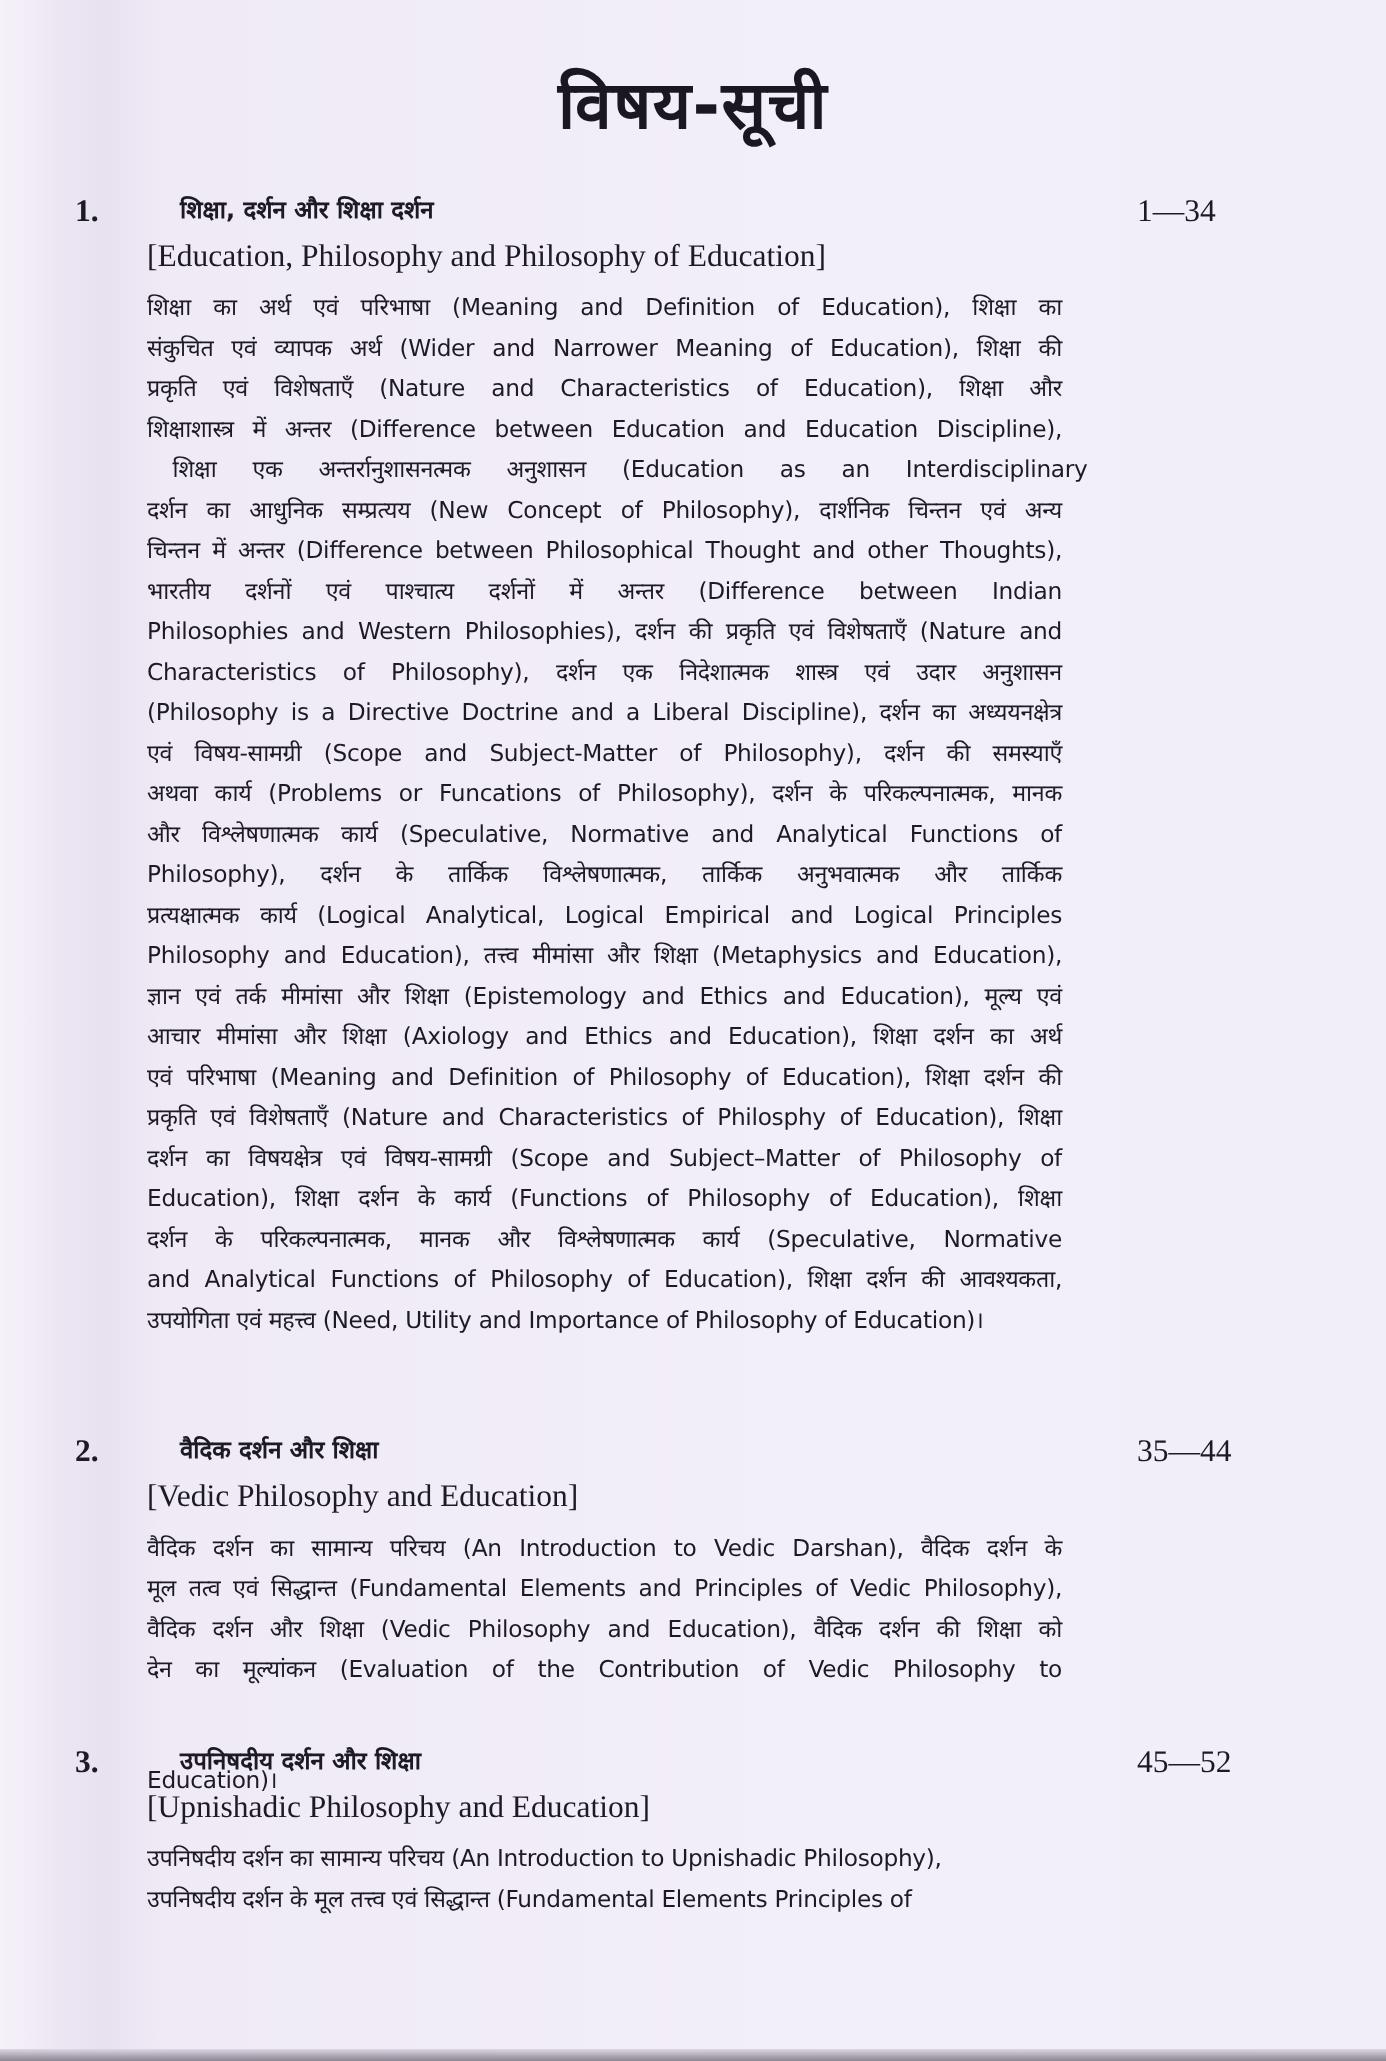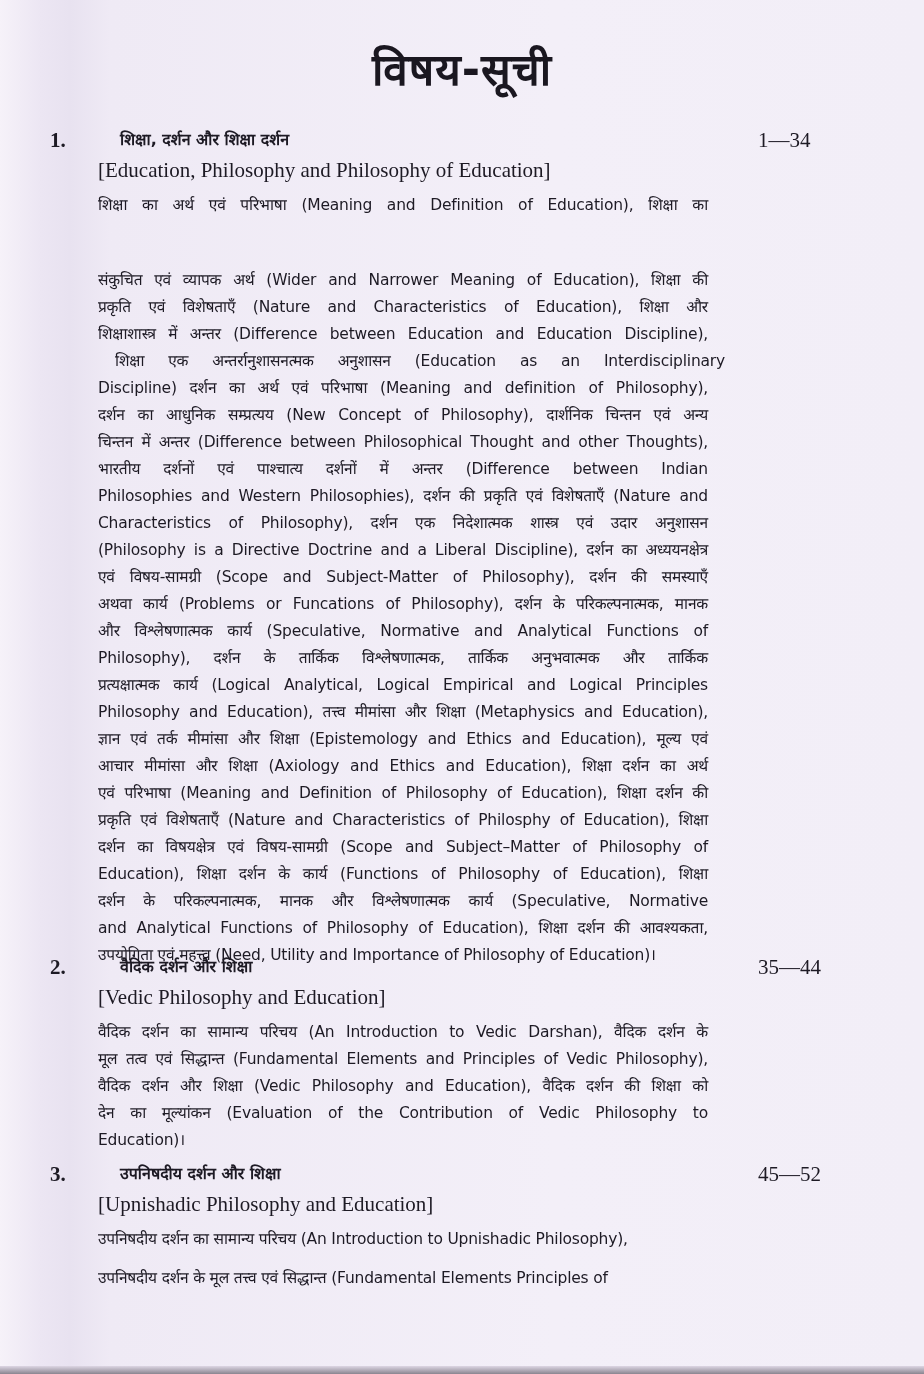--- a/index.html
+++ b/index.html
@@ -64,25 +64,24 @@
 
   <div class="title">विषय-सूची</div>
 
   <div class="entry" style="top:128px;">
     <span class="entry-num">1.</span>
     <span class="entry-head">शिक्षा, दर्शन और शिक्षा दर्शन</span>
     <span class="entry-pages">1—34</span>
     <span class="entry-en">[Education, Philosophy and Philosophy of Education]</span>
     <div class="entry-desc">
       <span class="line" style="display: block; width: 610px;">शिक्षा का अर्थ एवं परिभाषा (Meaning and Definition of Education), शिक्षा का</span>
-      <span class="line" style="display: block; width: 610px; margin-top: 48px;">संकुचित एवं व्यापक अर्थ (Wider and Narrower Meaning of Education), शिक्षा की</span>
+      <span class="line" style="display: block; width: 610px;">संकुचित एवं व्यापक अर्थ (Wider and Narrower Meaning of Education), शिक्षा की</span>
       <span class="line" style="display: block; width: 610px;">प्रकृति एवं विशेषताएँ (Nature and Characteristics of Education), शिक्षा और</span>
       <span class="line" style="display: block; width: 610px;">शिक्षाशास्त्र में अन्तर (Difference between Education and Education Discipline),</span>
       <span class="line" style="display: block; width: 610px; margin-left: 17px;">शिक्षा एक अन्तर्रानुशासनत्मक अनुशासन (Education as an Interdisciplinary</span>
-      <span class="line" style="display: block; width: 610px;">Discipline) दर्शन का अर्थ एवं परिभाषा (Meaning and definition of Philosophy),</span>
       <span class="line" style="display: block; width: 610px;">दर्शन का आधुनिक सम्प्रत्यय (New Concept of Philosophy), दार्शनिक चिन्तन एवं अन्य</span>
       <span class="line" style="display: block; width: 610px;">चिन्तन में अन्तर (Difference between Philosophical Thought and other Thoughts),</span>
       <span class="line" style="display: block; width: 610px;">भारतीय दर्शनों एवं पाश्चात्य दर्शनों में अन्तर (Difference between Indian</span>
       <span class="line" style="display: block; width: 610px;">Philosophies and Western Philosophies), दर्शन की प्रकृति एवं विशेषताएँ (Nature and</span>
       <span class="line" style="display: block; width: 610px;">Characteristics of Philosophy), दर्शन एक निदेशात्मक शास्त्र एवं उदार अनुशासन</span>
       <span class="line" style="display: block; width: 610px;">(Philosophy is a Directive Doctrine and a Liberal Discipline), दर्शन का अध्ययनक्षेत्र</span>
       <span class="line" style="display: block; width: 610px;">एवं विषय-सामग्री (Scope and Subject-Matter of Philosophy), दर्शन की समस्याएँ</span>
       <span class="line" style="display: block; width: 610px;">अथवा कार्य (Problems or Funcations of Philosophy), दर्शन के परिकल्पनात्मक, मानक</span>
       <span class="line" style="display: block; width: 610px;">और विश्लेषणात्मक कार्य (Speculative, Normative and Analytical Functions of</span>
       <span class="line" style="display: block; width: 610px;">Philosophy), दर्शन के तार्किक विश्लेषणात्मक, तार्किक अनुभवात्मक और तार्किक</span>
@@ -103,28 +102,28 @@
   <div class="entry" style="top:955px;">
     <span class="entry-num">2.</span>
     <span class="entry-head">वैदिक दर्शन और शिक्षा</span>
     <span class="entry-pages">35—44</span>
     <span class="entry-en">[Vedic Philosophy and Education]</span>
     <div class="entry-desc">
       <span class="line" style="display: block; width: 610px;">वैदिक दर्शन का सामान्य परिचय (An Introduction to Vedic Darshan), वैदिक दर्शन के</span>
       <span class="line" style="display: block; width: 610px;">मूल तत्व एवं सिद्धान्त (Fundamental Elements and Principles of Vedic Philosophy),</span>
       <span class="line" style="display: block; width: 610px;">वैदिक दर्शन और शिक्षा (Vedic Philosophy and Education), वैदिक दर्शन की शिक्षा को</span>
       <span class="line" style="display: block; width: 610px;">देन का मूल्यांकन (Evaluation of the Contribution of Vedic Philosophy to</span>
-      <span class="line last" style="display: block; width: 610px;">Education)।</span>
+      <span class="line last" style="display: block; width: 610px; margin-top: 47px;">Education)।</span>
     </div>
   </div>
 
   <div class="entry" style="top:1162px;">
     <span class="entry-num">3.</span>
     <span class="entry-head">उपनिषदीय दर्शन और शिक्षा</span>
     <span class="entry-pages">45—52</span>
     <span class="entry-en">[Upnishadic Philosophy and Education]</span>
     <div class="entry-desc">
       <span class="line last" style="display: block; width: 610px;">उपनिषदीय दर्शन का सामान्य परिचय (An Introduction to Upnishadic Philosophy),</span>
-      <span class="line last" style="display: block; width: 610px; margin-top: 12px;">उपनिषदीय दर्शन के मूल तत्त्व एवं सिद्धान्त (Fundamental Elements Principles of</span>
+      <span class="line last" style="display: block; width: 610px;">उपनिषदीय दर्शन के मूल तत्त्व एवं सिद्धान्त (Fundamental Elements Principles of</span>
     </div>
   </div>
 
 </div>
 
 </body></html>

